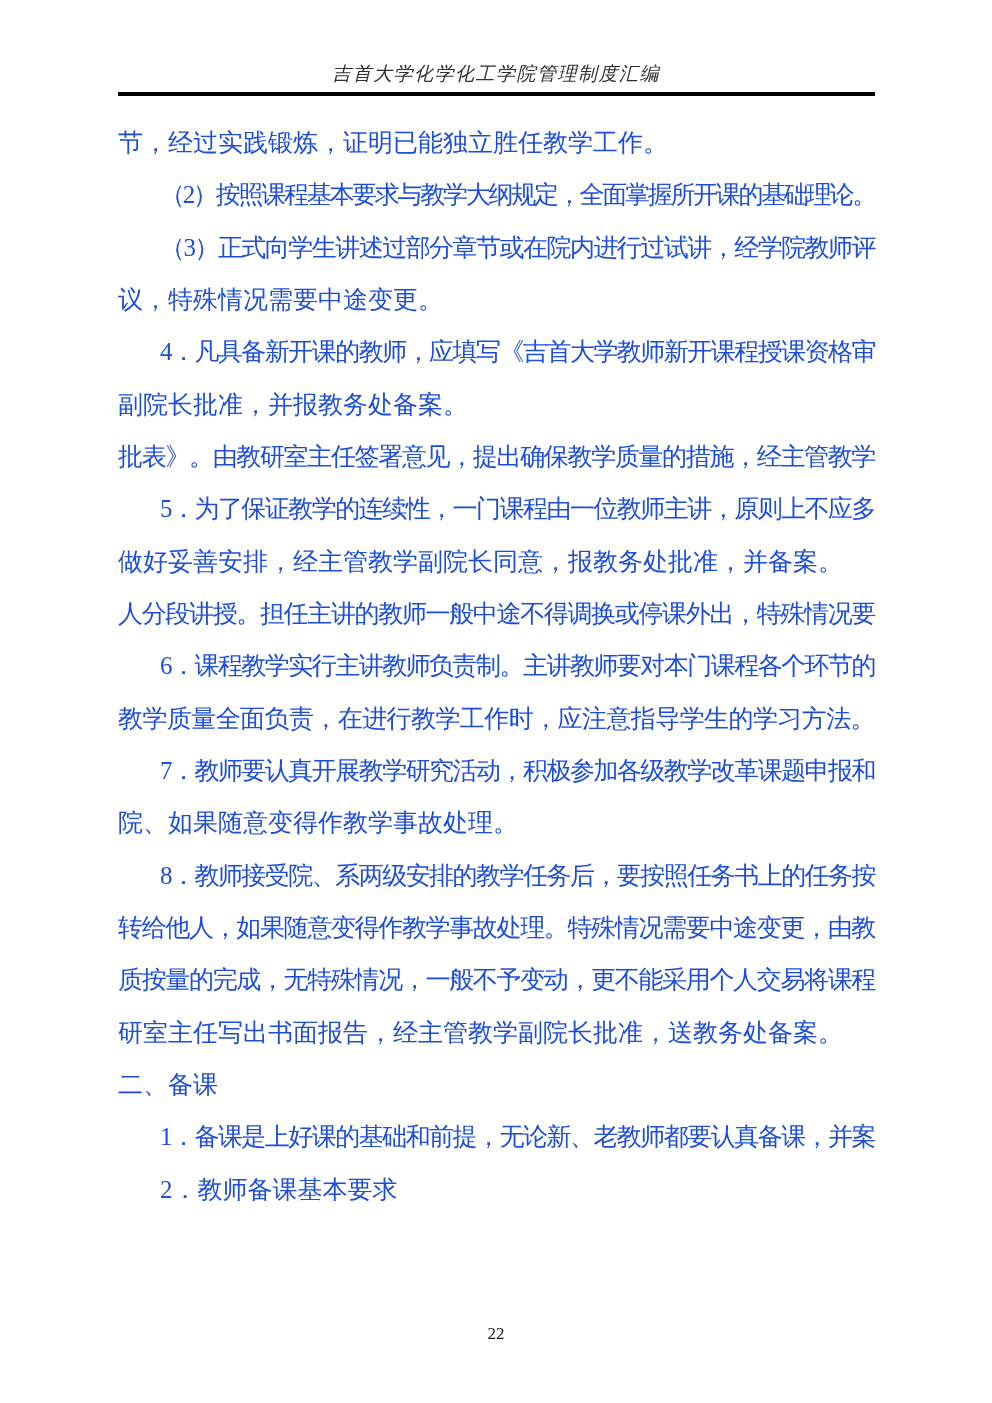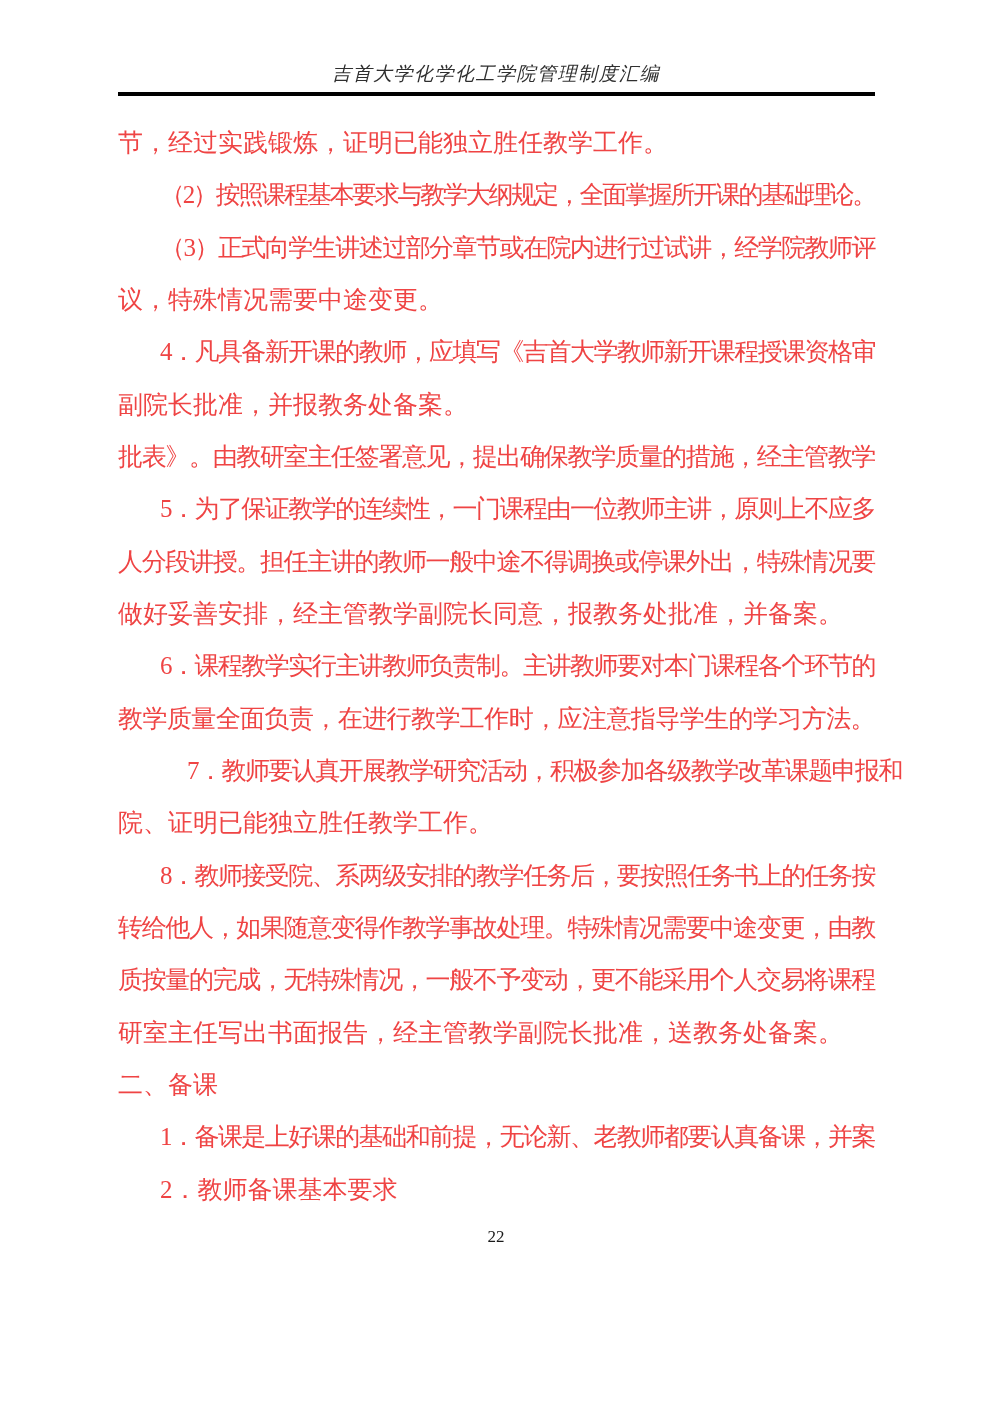--- a/index.html
+++ b/index.html
@@ -37,27 +37,27 @@
     position: absolute;
     top: 117px;
     left: 118px;
     width: 757px;
   }
   .line {
     height: 52.33px;
     line-height: 52.33px;
     font-size: 25px;
     white-space: nowrap;
-    color: #ef4444;
+    color: #1d4ed8;
   }
   .line.indent { padding-left: 42px; }
   .line span { display: inline-block; }
   .footer-page {
     position: absolute;
-    top: 1227px;
+    top: 1324px;
     left: 0;
     width: 100%;
     text-align: center;
     font-size: 17px;
     color: #1a1a1a;
   }
 </style>
 </head>
 <body>
 
@@ -67,26 +67,26 @@
 
   <div class="doc-body">
       <div class="line"><span>节，经过实践锻炼，证明已能独立胜任教学工作。</span></div>
       <div class="line indent"><span style="letter-spacing: -2.26562px;">（2）按照课程基本要求与教学大纲规定，全面掌握所开课的基础理论。</span></div>
       <div class="line indent"><span style="letter-spacing: -1.53226px;">（3）正式向学生讲述过部分章节或在院内进行过试讲，经学院教师评</span></div>
       <div class="line"><span>议，特殊情况需要中途变更。</span></div>
       <div class="line indent"><span style="letter-spacing: -1.53226px; text-align: center;">4．凡具备新开课的教师，应填写《吉首大学教师新开课程授课资格审</span></div>
       <div class="line"><span>副院长批准，并报教务处备案。</span></div>
       <div class="line"><span style="letter-spacing: -1.34375px;">批表》。由教研室主任签署意见，提出确保教学质量的措施，经主管教学</span></div>
       <div class="line indent"><span style="letter-spacing: -1.53226px;">5．为了保证教学的连续性，一门课程由一位教师主讲，原则上不应多</span></div>
+      <div class="line"><span>做好妥善安排，经主管教学副院长同意，报教务处批准，并备案。</span></div>
       <div class="line"><span style="letter-spacing: -1.34375px;">人分段讲授。担任主讲的教师一般中途不得调换或停课外出，特殊情况要</span></div>
-      <div class="line"><span>做好妥善安排，经主管教学副院长同意，报教务处批准，并备案。</span></div>
       <div class="line indent"><span style="letter-spacing: -1.53226px;">6．课程教学实行主讲教师负责制。主讲教师要对本门课程各个环节的</span></div>
       <div class="line"><span style="letter-spacing: -0.580645px;">教学质量全面负责，在进行教学工作时，应注意指导学生的学习方法。</span></div>
-      <div class="line indent"><span style="letter-spacing: -1.53226px; margin-left: 27px;">7．教师要认真开展教学研究活动，积极参加各级教学改革课题申报和</span></div>
-      <div class="line"><span>院、证明已能独立胜任教学工作。</span></div>
+      <div class="line indent"><span style="letter-spacing: -1.53226px;">7．教师要认真开展教学研究活动，积极参加各级教学改革课题申报和</span></div>
+      <div class="line"><span>院、如果随意变得作教学事故处理。</span></div>
       <div class="line indent"><span style="letter-spacing: -1.53226px;">8．教师接受院、系两级安排的教学任务后，要按照任务书上的任务按</span></div>
       <div class="line"><span style="letter-spacing: -1.34375px;">转给他人，如果随意变得作教学事故处理。特殊情况需要中途变更，由教</span></div>
       <div class="line"><span style="letter-spacing: -1.34375px;">质按量的完成，无特殊情况，一般不予变动，更不能采用个人交易将课程</span></div>
       <div class="line"><span>研室主任写出书面报告，经主管教学副院长批准，送教务处备案。</span></div>
       <div class="line"><span>二、备课</span></div>
       <div class="line indent"><span style="letter-spacing: -1.53226px;">1．备课是上好课的基础和前提，无论新、老教师都要认真备课，并案</span></div>
       <div class="line indent"><span>2．教师备课基本要求</span></div>
     </div>
 
   <div class="footer-page">22</div>

